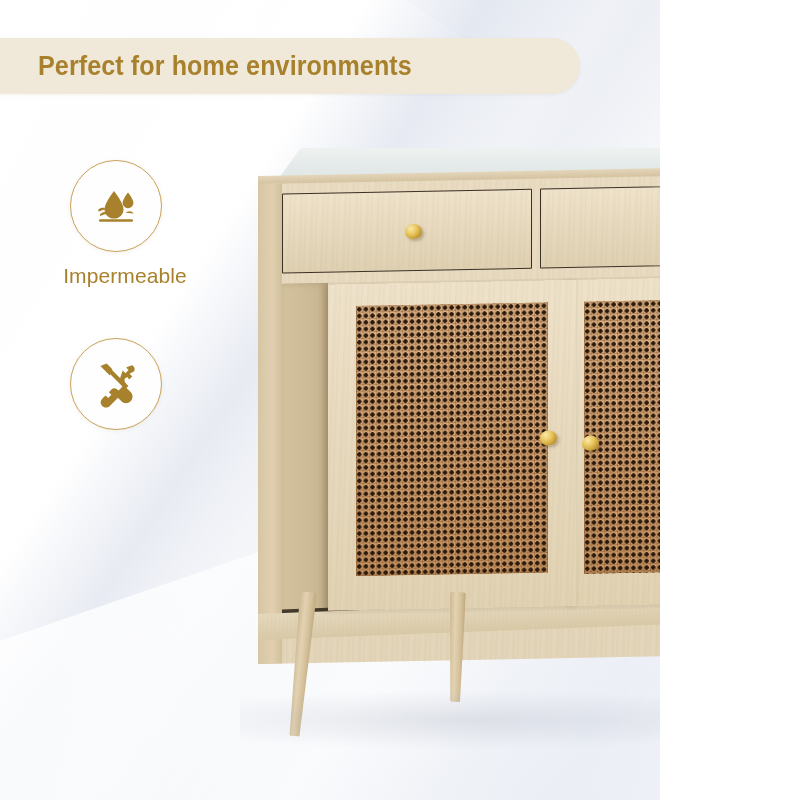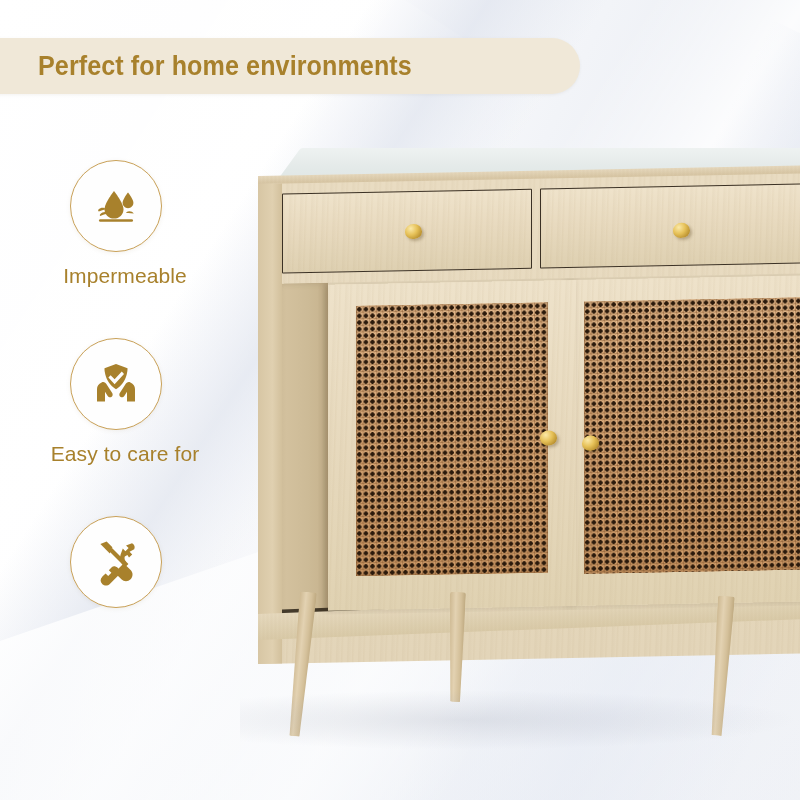--- a/index.html
+++ b/index.html
@@ -2,21 +2,21 @@
 <html><head>
 <meta charset="utf-8">
 <style>
   html,body{margin:0;padding:0;}
   body{
     width:800px;height:800px;overflow:hidden;
     font-family:"Liberation Sans", sans-serif;
     background:#ffffff;
   }
   .stage{
-    position:relative;width:800px;height:800px;overflow:hidden;
+    position:relative;width:660px;height:800px;overflow:hidden;
     background:
       linear-gradient(115deg, #ffffff 0%, #fdfdfe 34%, #f2f4f8 52%, #e9ecf3 70%, #eef0f5 100%);
   }
   
   .bg-band{position:absolute;pointer-events:none;}
   .band-a{
     left:-180px;top:-120px;width:430px;height:1250px;
     background:linear-gradient(90deg,rgba(255,255,255,0) 0%,rgba(255,255,255,.95) 45%,rgba(255,255,255,0) 100%);
     transform:rotate(33deg);
   }
@@ -298,33 +298,20 @@
             <path d="M10.5 31.5 C12.8 29.4 16 29.3 17.7 31.2 C15.4 31.9 13.1 32.6 10.8 33.5 C10.0 33.0 10.0 32.1 10.5 31.5 Z"></path>
             <path d="M12.2 36.2 C14.6 33.6 18.2 33.2 20.3 35.4 C17.3 36.0 14.6 36.8 12.2 37.9 C11.6 37.4 11.7 36.7 12.2 36.2 Z"></path>
             <path d="M38.2 34.6 C40.4 32.6 44.0 33.0 45.8 35.6 C43.0 35.0 40.6 34.8 38.2 35.0 Z"></path>
             <rect x="11" y="41.2" width="34" height="2.6" rx="1.2"></rect>
           </g>
         </svg>
       </div>
       <div class="feature-label">Impermeable</div>
     </div>
 
-    <div class="feature">
-      <div class="icon-circle">
-        <svg width="58" height="58" viewBox="0 0 58 58">
-          <g fill="#a8812c">
-            <path d="M29 9 L40.5 13.2 C40.5 13.2 41.2 26.5 29 34.2 C16.8 26.5 17.5 13.2 17.5 13.2 Z"></path>
-            <path d="M23.6 20.2 L27.6 24.3 L34.8 16.6 L37.0 18.9 L27.6 29.2 L21.4 22.6 Z" fill="#fdfdfd"></path>
-            <path d="M14.6 27.5 C16.6 26.4 18.6 27.5 19.7 29.5 L25.2 38.0 C26.1 39.4 25.7 41.1 24.4 41.9 C23.1 42.7 21.5 42.2 20.7 40.9 L18.0 36.8 L18.0 46.5 L10.0 46.5 L10.0 34.0 C10.0 31.0 11.5 29.1 14.6 27.5 Z"></path>
-            <path d="M43.4 27.5 C41.4 26.4 39.4 27.5 38.3 29.5 L32.8 38.0 C31.9 39.4 32.3 41.1 33.6 41.9 C34.9 42.7 36.5 42.2 37.3 40.9 L40.0 36.8 L40.0 46.5 L48.0 46.5 L48.0 34.0 C48.0 31.0 46.5 29.1 43.4 27.5 Z"></path>
-          </g>
-        </svg>
-      </div>
-      <div class="feature-label">Easy to care for</div>
-    </div>
 
     <div class="feature">
       <div class="icon-circle">
         <svg width="56" height="56" viewBox="0 0 56 56">
           <g fill="#a8812c">
 
             <path d="M12.4 10.0 L18.6 7.4 L24.4 13.2 L21.8 19.4 Z"></path>
             <path d="M21.0 17.0 L24.0 14.0 L38.0 28.0 L35.0 31.0 Z"></path>
             <path d="M35.8 29.2 C38.8 32.2 41.2 34.6 42.6 36.0 C45.2 38.6 45.2 42.6 42.6 45.2 C40.0 47.8 36.0 47.8 33.4 45.2 C32.0 43.8 29.6 41.4 26.6 38.4 Z"></path>
 

